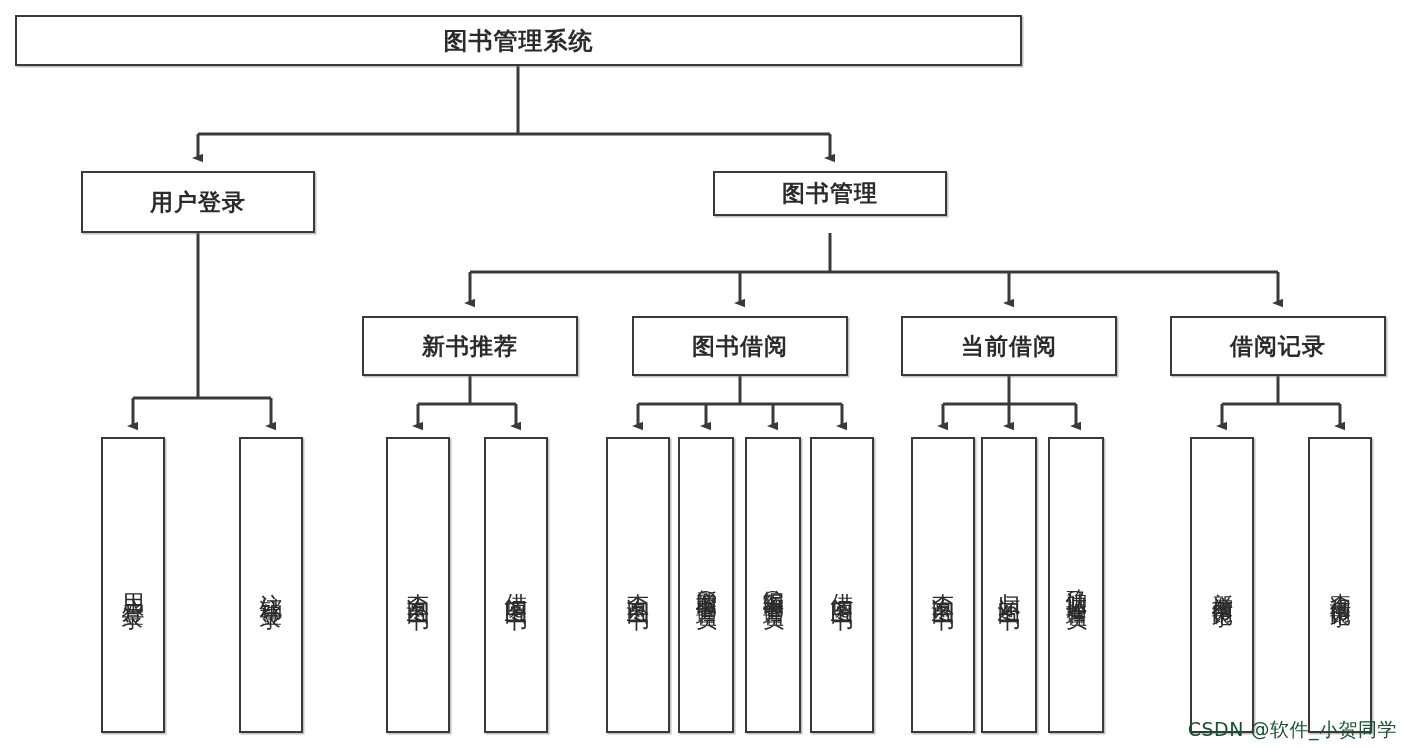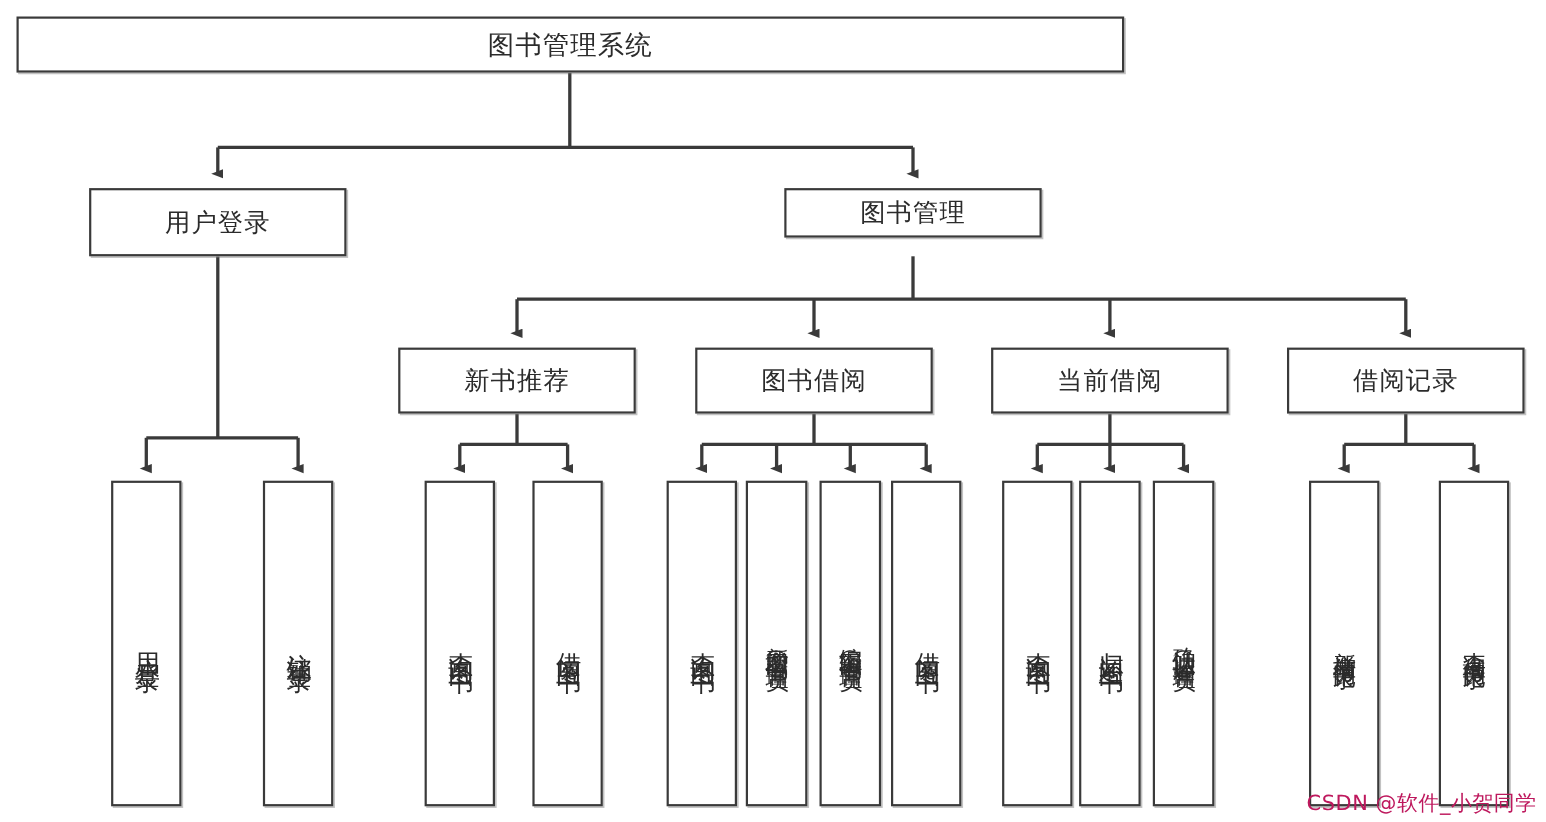--- a/index.html
+++ b/index.html
@@ -35,28 +35,28 @@
   .vtext{
     writing-mode:vertical-rl;
     text-orientation:upright;
     font-size:23px;
     line-height:1.18;
     letter-spacing:5px;
     white-space:nowrap;
     color:#2b2b2b;
   }
   .vtext.small{ font-size:21px; letter-spacing:3px; }
-  .htext{ display:block; }
+  .htext{ display:block;font-weight:bold; }
 
   #watermark{
     position:absolute;
     right:8px;
     bottom:4px;
     font-size:19px;
-    color:#be185d;
+    color:#14532d;
     letter-spacing:.5px;
     white-space:nowrap;
     user-select:none;
   }
 </style>
 </head>
 <body>
 
 <div id="stage">
 

